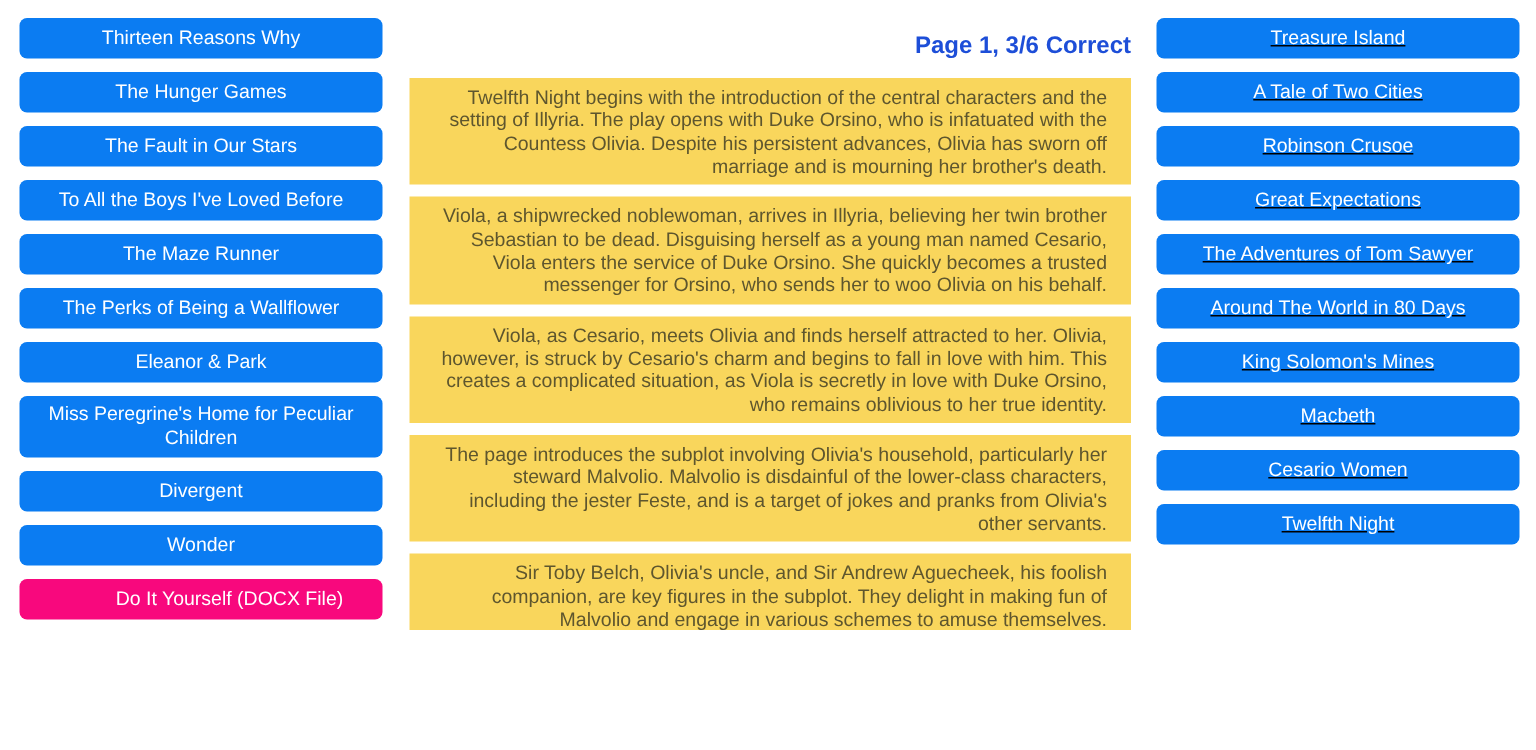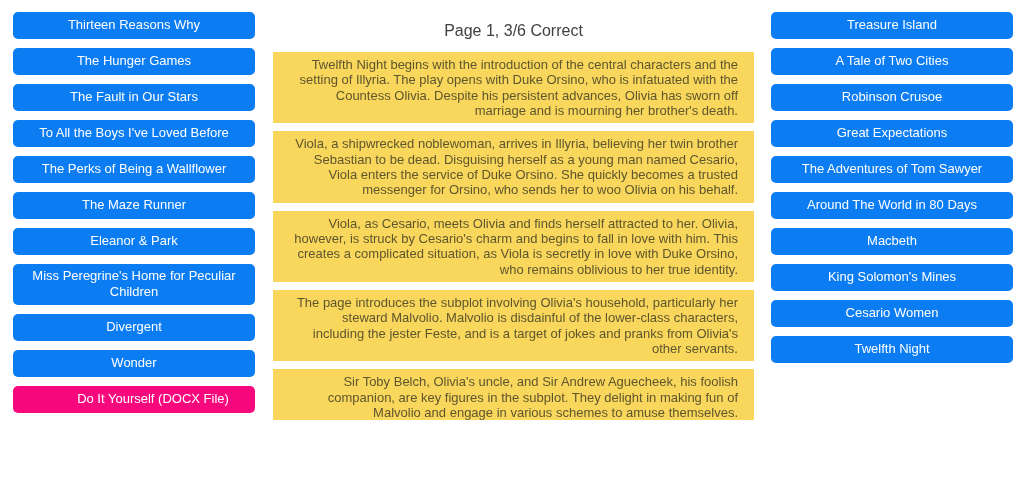--- a/index.html
+++ b/index.html
@@ -23,21 +23,21 @@
   }
   .answer-col {
     flex: 0 0 242px;
     width: 242px;
     display: flex;
     flex-direction: column;
     gap: 9px;
     padding-top: 12px;
   }
   .answer-col.left  { margin-left: 13px; }
-  .answer-col.right { margin-right: 11px; }
+  .answer-col.right { margin-right: 11px; text-decoration: underline; }
   .answer-btn {
     display: flex;
     align-items: center;
     justify-content: center;
     min-height: 27px;
     padding: 4px 10px;
     border: none;
     border-radius: 5px;
     background: var(--answer-blue);
     color: #ffffff;
@@ -50,23 +50,23 @@
   .answer-btn.pink { background: var(--answer-pink); padding-left: 48px; }
   .center-col {
     flex: 1 1 auto;
     margin: 0 17px 0 18px;
     display: flex;
     flex-direction: column;
   }
   .page-title {
     margin: 22px 0 12px 0;
     font-size: 16px;
-    font-weight: normal;
-    color: #404040;
-    text-align: center;
+    font-weight: bold;
+    color: #1d4ed8;
+    text-align: right;
   }
   .passage-list {
     display: flex;
     flex-direction: column;
     gap: 8px;
   }
   .passage-card {
     background: var(--passage-bg);
     color: var(--passage-text);
     font-size: 13px;
@@ -83,23 +83,23 @@
   <div class="answer-col left">
 
       <button class="answer-btn">Thirteen Reasons Why</button>
 
       <button class="answer-btn">The Hunger Games</button>
 
       <button class="answer-btn">The Fault in Our Stars</button>
 
       <button class="answer-btn">To All the Boys I've Loved Before</button>
 
+      <button class="answer-btn">The Maze Runner</button>
+
       <button class="answer-btn">The Perks of Being a Wallflower</button>
-
-      <button class="answer-btn">The Maze Runner</button>
 
       <button class="answer-btn">Eleanor &amp; Park</button>
 
       <button class="answer-btn">Miss Peregrine's Home for Peculiar Children</button>
 
       <button class="answer-btn">Divergent</button>
 
       <button class="answer-btn">Wonder</button>
 
       <button class="answer-btn pink">Do It Yourself (DOCX File)</button>
@@ -130,22 +130,22 @@
 
       <button class="answer-btn">Robinson Crusoe</button>
 
       <button class="answer-btn">Great Expectations</button>
 
 
       <button class="answer-btn">The Adventures of Tom Sawyer</button>
 
       <button class="answer-btn">Around The World in 80 Days</button>
 
+      <button class="answer-btn">King Solomon's Mines</button>
+
       <button class="answer-btn">Macbeth</button>
-
-      <button class="answer-btn">King Solomon's Mines</button>
 
       <button class="answer-btn">Cesario Women</button>
 
       <button class="answer-btn">Twelfth Night</button>
     </div>
 
 </div>
 
 </body></html>

